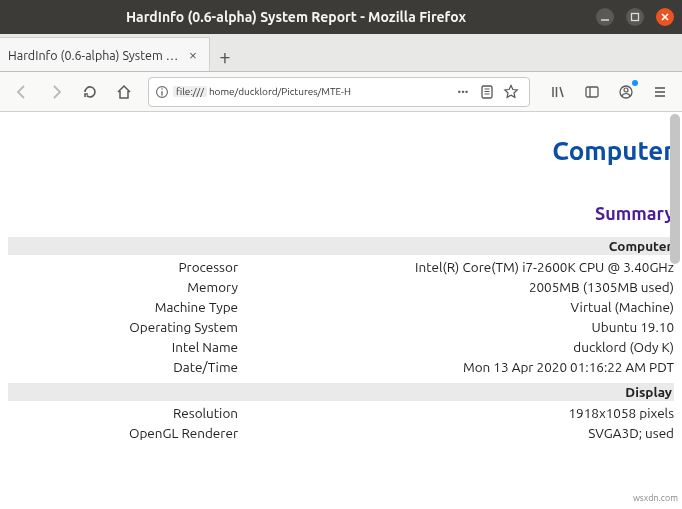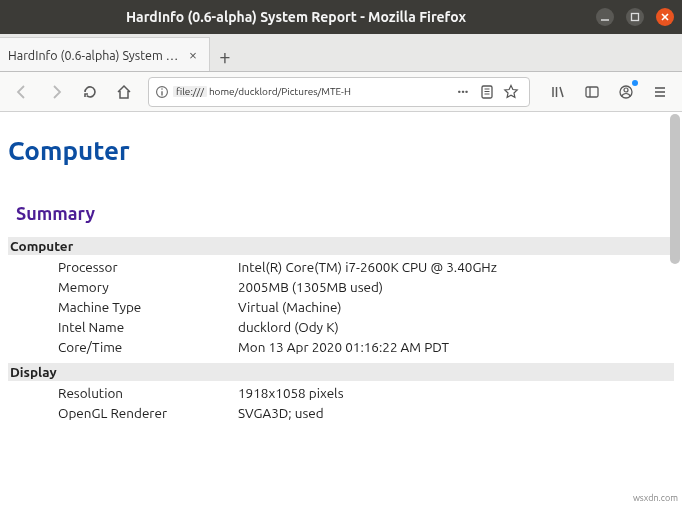--- a/index.html
+++ b/index.html
@@ -24,21 +24,21 @@
     .tool-btn svg { width:16px; height:16px; }
     .urlbar { flex:1; height:30px; border:1px solid #c9c9c9; border-radius:4px; margin:0 6px; display:flex; align-items:center; padding:0 6px; font-size:10px; color:#555; background:#fff; overflow:hidden; }
     .urlbar-info { margin-right:4px; color:#6b6b6b; display:flex; }
     .urlbar-text { flex:1; overflow:hidden; white-space:nowrap; text-overflow:ellipsis; color:#333; }
     .toolbar-right { display:flex; gap:2px; margin-left:4px; }
     .dot { width:6px; height:6px; border-radius:50%; background:#1e90ff; position:absolute; top:4px; right:4px; }
     .rel { position:relative; }
 
     .viewport { position:relative; height: calc(509px - 34px - 38px - 40px); overflow:hidden; }
     .scrollbar { position:absolute; right:2px; top:2px; width:10px; height:150px; background:#c5c5c5; border-radius:5px; }
-    .page { padding: 24px 8px 8px 8px; color:#222; }
+    .page { padding: 24px 8px 8px 8px; color:#222;text-align:right; }
     .h1 { font-size:26px; font-weight:bold; color:#0b4ea2; margin-bottom: 38px; }
     .h2 { font-size:18px; font-weight:bold; color:#4c1d95; margin: 0 0 14px 8px; }
     .section-hdr { font-weight:bold; background:#eaeaea; padding:1px 2px; font-size:13.5px; }
     
     .kv-block { padding: 2px 0 6px 0; }
     .kv-row { display:flex; padding:2px 0; font-size:13.5px; }
     .kv-key { width: 230px; padding-left: 50px; }
     .kv-val { flex:1; }
 
     .watermark { position:absolute; right:2px; bottom:6px; font-size:9px; color:#888; background:rgba(255,255,255,0.7); padding:0 2px; }
@@ -170,25 +170,29 @@
           </div>
           <div class="kv-row">
             <div class="kv-key">Memory</div>
             <div class="kv-val">2005MB (1305MB used)</div>
           </div>
           <div class="kv-row">
             <div class="kv-key">Machine Type</div>
             <div class="kv-val">Virtual (Machine)</div>
           </div>
           <div class="kv-row">
+            <div class="kv-key">Operating System</div>
+            <div class="kv-val">Ubuntu 19.10</div>
+          </div>
+          <div class="kv-row">
             <div class="kv-key">Intel Name</div>
             <div class="kv-val">ducklord (Ody K)</div>
           </div>
           <div class="kv-row">
-            <div class="kv-key">Core/Time</div>
+            <div class="kv-key">Date/Time</div>
             <div class="kv-val">Mon 13 Apr 2020 01:16:22 AM PDT</div>
           </div>
         </div>
         <div class="section-hdr">Display</div>
         <div class="kv-block">
           <div class="kv-row">
             <div class="kv-key">Resolution</div>
             <div class="kv-val">1918x1058 pixels</div>
           </div>
           <div class="kv-row">

